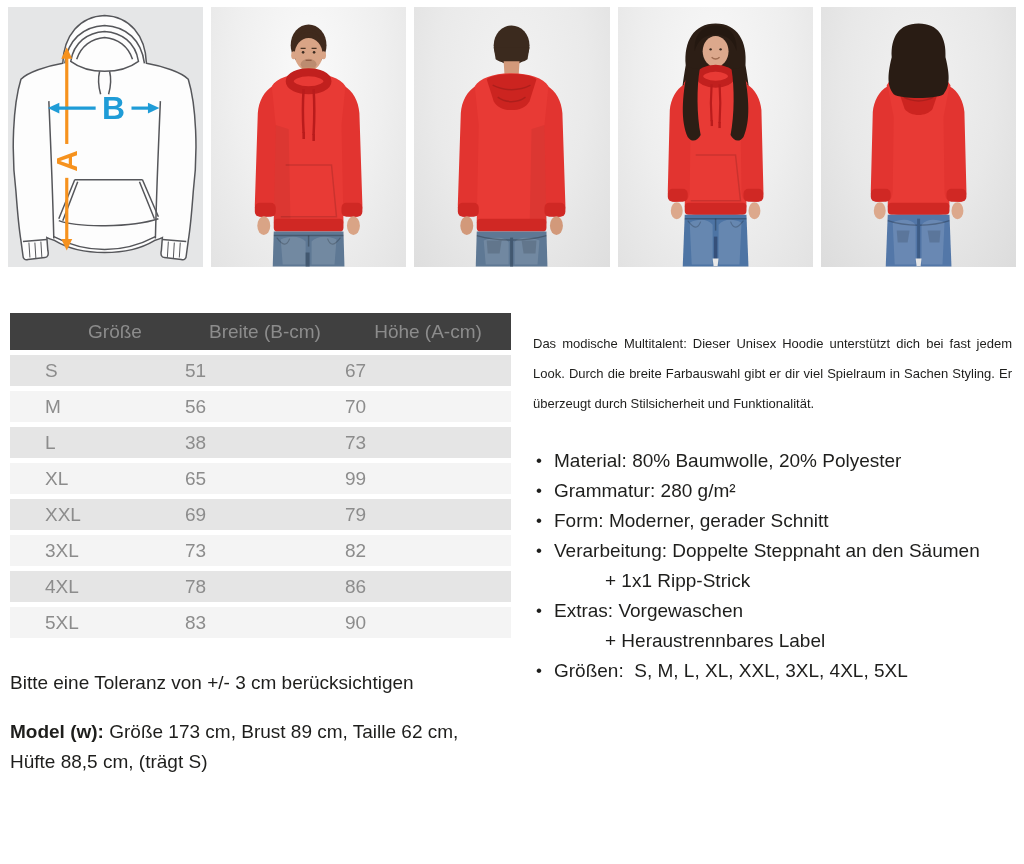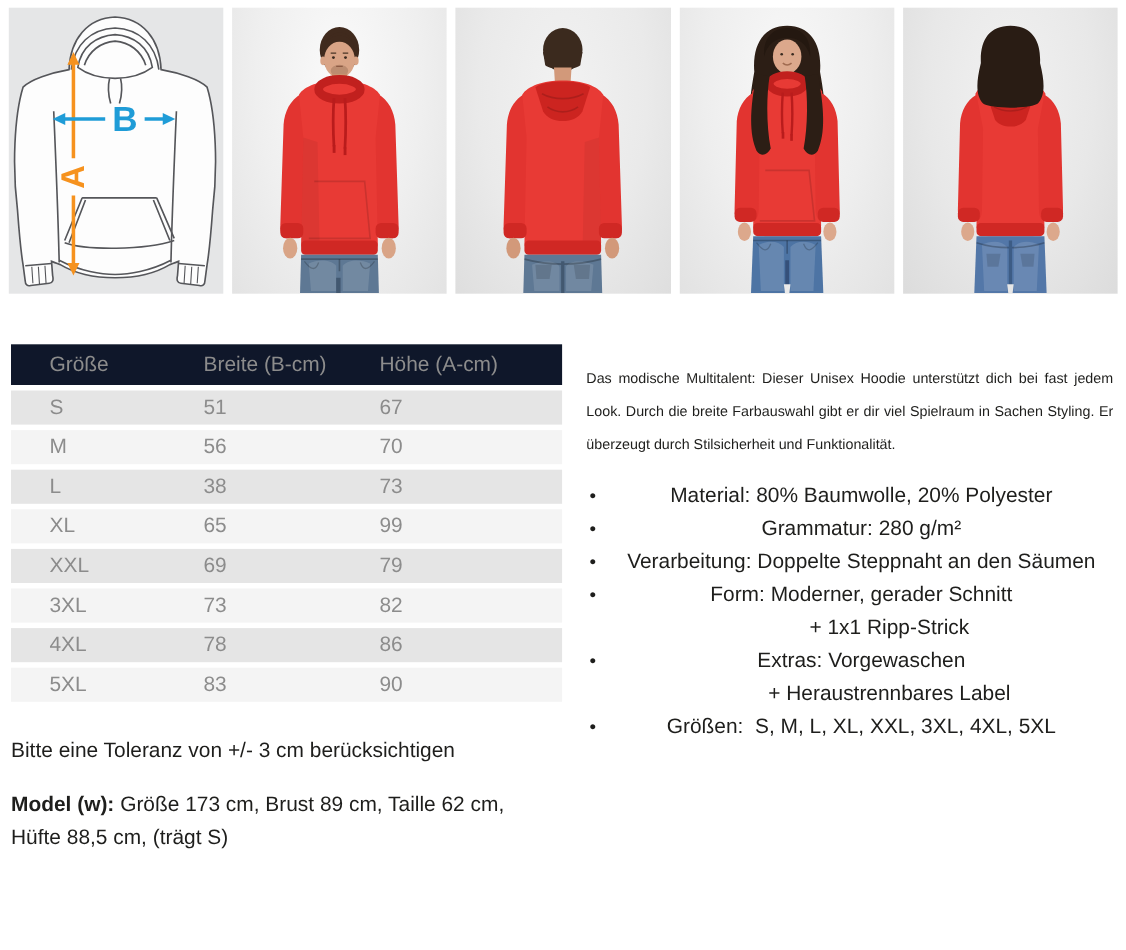--- a/index.html
+++ b/index.html
@@ -13,29 +13,29 @@
   .photo-cell svg { display:block; width:100%; height:100%; }
   .bg-diagram { background:#e5e6e7; }
   .bg-front-m { background:radial-gradient(ellipse at 50% 25%, #fafafa 0%, #efefef 55%, #e3e3e3 100%); }
   .bg-back-m  { background:radial-gradient(ellipse at 50% 30%, #f2f2f2 0%, #eaeaea 55%, #dedede 100%); }
   .bg-front-w { background:radial-gradient(ellipse at 50% 25%, #f8f8f8 0%, #eeeeee 55%, #e2e2e2 100%); }
   .bg-back-w  { background:radial-gradient(ellipse at 50% 30%, #f1f1f1 0%, #e8e8e8 55%, #dcdcdc 100%); }
 
   
   .size-table { position:absolute; left:10px; top:313px; width:501px; color:#8c8c8c; font-size:19px; }
   .trow { display:grid; grid-template-columns:140px 160px 1fr; padding-left:35px; align-items:center; }
-  .thead { height:37px; background:#0f172a; }
+  .thead { height:37px; background:#404040;text-align:center; }
   .tdata { height:31px; margin-top:5px; }
   .tdata.odd  { background:#e5e5e5; }
   .tdata.even { background:#f4f4f4; }
 
   
   .description { position:absolute; left:533px; top:316px; width:479px; color:#1e1e1c; }
   .desc-intro { font-size:13px; line-height:30px; text-align:justify; }
-  .bullet-list { margin-top:17px;text-align:center; }
+  .bullet-list { margin-top:27px; }
   .bullet { position:relative; padding-left:21px; font-size:19px; line-height:30px; }
   .bullet::before { content:"\2022"; position:absolute; left:3px; top:0; font-size:17px; }
   .bullet-sub { padding-left:72px; font-size:19px; line-height:30px; }
 
   
   .notes { position:absolute; left:10px; top:668px; width:494px; color:#1e1e1c; font-size:19px; line-height:30px; }
   .tolerance { margin:0 0 19px 0; }
   .model-para { margin:0 0 27px 0; }
   .model-label { font-weight:bold; }
 </style>
@@ -249,22 +249,22 @@
       <span>83</span>
       <span>90</span>
     </div>
   </div>
 
   <div class="description">
     <p class="desc-intro">Das modische Multitalent: Dieser Unisex Hoodie unterstützt dich bei fast jedem Look. Durch die breite Farbauswahl gibt er dir viel Spielraum in Sachen Styling. Er überzeugt durch Stilsicherheit und Funktionalität.</p>
     <div class="bullet-list">
       <div class="bullet">Material: 80% Baumwolle, 20% Polyester</div>
       <div class="bullet">Grammatur: 280 g/m²</div>
+      <div class="bullet">Form: Moderner, gerader Schnitt</div>
       <div class="bullet">Verarbeitung: Doppelte Steppnaht an den Säumen</div>
-      <div class="bullet">Form: Moderner, gerader Schnitt</div>
       <div class="bullet-sub">+ 1x1 Ripp-Strick</div>
       <div class="bullet">Extras: Vorgewaschen</div>
       <div class="bullet-sub">+ Heraustrennbares Label</div>
       <div class="bullet">Größen:&nbsp; S, M, L, XL, XXL, 3XL, 4XL, 5XL</div>
     </div>
   </div>
 
   <div class="notes">
     <p class="tolerance">Bitte eine Toleranz von +/- 3 cm berücksichtigen</p>
     <p class="model-para">

